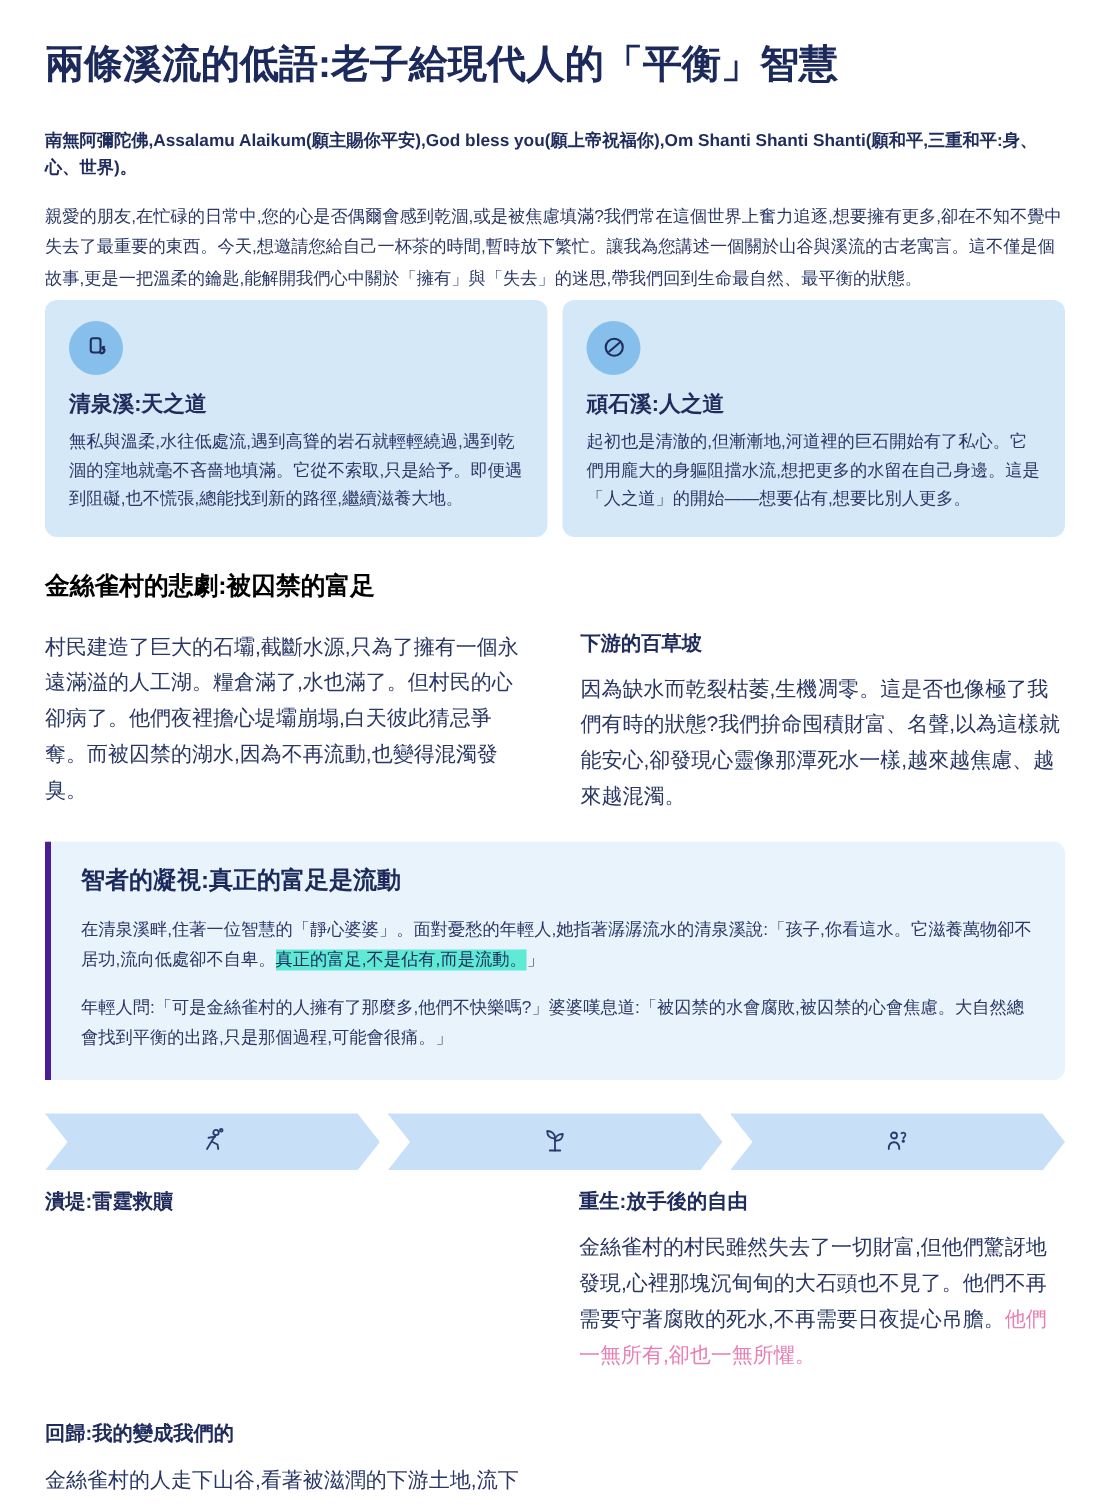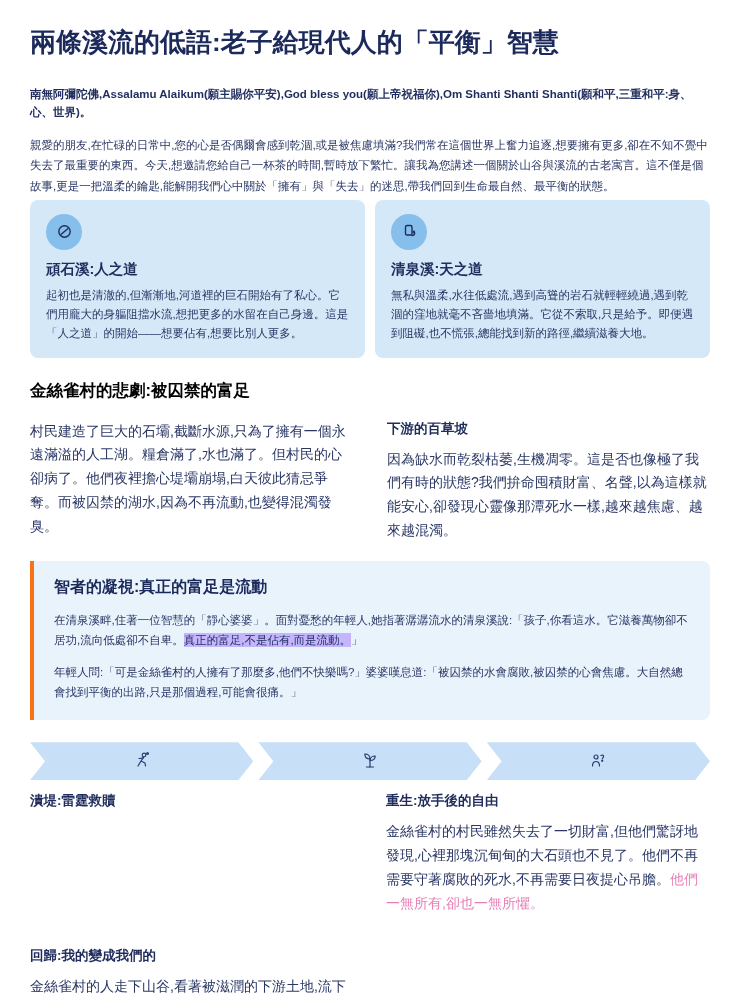--- a/index.html
+++ b/index.html
@@ -85,39 +85,39 @@
     margin: 0 0 10px 0;
   }
   .two-col p, .stage-col p {
     font-size: 14px;
     line-height: 1.7;
     color: #2a3765;
   }
   
   .sage-card {
     background: #e9f3fc;
-    border-left: 4px solid #f97316;
+    border-left: 4px solid #4c1d95;
     border-radius: 0 8px 8px 0;
     padding: 16px 20px 18px 20px;
     margin-bottom: 22px;
   }
   .sage-card h3 {
     font-size: 16px;
     font-weight: 700;
     color: #1c2a5b;
     margin: 0 0 12px 0;
   }
   .sage-card p {
     font-size: 11.5px;
     line-height: 1.75;
     color: #2a3765;
   }
   .sage-card p + p { margin-top: 12px; }
   .highlight {
-    background: #c4b5fd;
+    background: #5eead4;
     color: #1f2c5c;
     padding: 1px 0;
   }
   
   .chevron-row {
     display: flex;
     gap: 5px;
     margin-bottom: 12px;
   }
   .chevron {
@@ -164,38 +164,38 @@
 
   <h1 class="page-title">兩條溪流的低語:老子給現代人的「平衡」智慧</h1>
 
   <p class="blessing-top">南無阿彌陀佛,Assalamu Alaikum(願主賜你平安),God bless you(願上帝祝福你),Om Shanti Shanti Shanti(願和平,三重和平:身、心、世界)。</p>
 
   <p class="intro">親愛的朋友,在忙碌的日常中,您的心是否偶爾會感到乾涸,或是被焦慮填滿?我們常在這個世界上奮力追逐,想要擁有更多,卻在不知不覺中失去了最重要的東西。今天,想邀請您給自己一杯茶的時間,暫時放下繁忙。讓我為您講述一個關於山谷與溪流的古老寓言。這不僅是個故事,更是一把溫柔的鑰匙,能解開我們心中關於「擁有」與「失去」的迷思,帶我們回到生命最自然、最平衡的狀態。</p>
 
   <div class="card-row">
     <div class="info-card">
       <div class="icon-circle">
-        <svg class="icon-svg" width="17" height="17" viewBox="0 0 17 17" fill="none" stroke="#1f2c5c" stroke-width="1.4" stroke-linecap="round">
-          <circle cx="8.5" cy="8.5" r="5.7"></circle>
-          <line x1="5.2" y1="11.3" x2="11.8" y2="5.7"></line>
-        </svg>
-      </div>
-      <h3>頑石溪:人之道</h3>
-      <p>起初也是清澈的,但漸漸地,河道裡的巨石開始有了私心。它們用龐大的身軀阻擋水流,想把更多的水留在自己身邊。這是「人之道」的開始——想要佔有,想要比別人更多。</p>
-    </div>
-    <div class="info-card">
-      <div class="icon-circle">
         <svg class="icon-svg" width="17" height="17" viewBox="0 0 17 17" fill="none" stroke="#1f2c5c" stroke-width="1.4" stroke-linecap="round" stroke-linejoin="round">
           <rect x="4.5" y="2.5" width="6.5" height="9.5" rx="1.6"></rect>
           <path d="M11 12.5 c3 0 3.4 -2.6 1.6 -3.6"></path>
           <path d="M13.4 8.2 l-1.2 0.4 l0.5 1.2"></path>
         </svg>
       </div>
       <h3>清泉溪:天之道</h3>
       <p>無私與溫柔,水往低處流,遇到高聳的岩石就輕輕繞過,遇到乾涸的窪地就毫不吝嗇地填滿。它從不索取,只是給予。即便遇到阻礙,也不慌張,總能找到新的路徑,繼續滋養大地。</p>
+    </div>
+    <div class="info-card">
+      <div class="icon-circle">
+        <svg class="icon-svg" width="17" height="17" viewBox="0 0 17 17" fill="none" stroke="#1f2c5c" stroke-width="1.4" stroke-linecap="round">
+          <circle cx="8.5" cy="8.5" r="5.7"></circle>
+          <line x1="5.2" y1="11.3" x2="11.8" y2="5.7"></line>
+        </svg>
+      </div>
+      <h3>頑石溪:人之道</h3>
+      <p>起初也是清澈的,但漸漸地,河道裡的巨石開始有了私心。它們用龐大的身軀阻擋水流,想把更多的水留在自己身邊。這是「人之道」的開始——想要佔有,想要比別人更多。</p>
     </div>
   </div>
 
   <h2 class="section-heading">金絲雀村的悲劇:被囚禁的富足</h2>
 
   <div class="two-col">
     <div>
       <p>村民建造了巨大的石壩,截斷水源,只為了擁有一個永遠滿溢的人工湖。糧倉滿了,水也滿了。但村民的心卻病了。他們夜裡擔心堤壩崩塌,白天彼此猜忌爭奪。而被囚禁的湖水,因為不再流動,也變得混濁發臭。</p>
     </div>
     <div>

